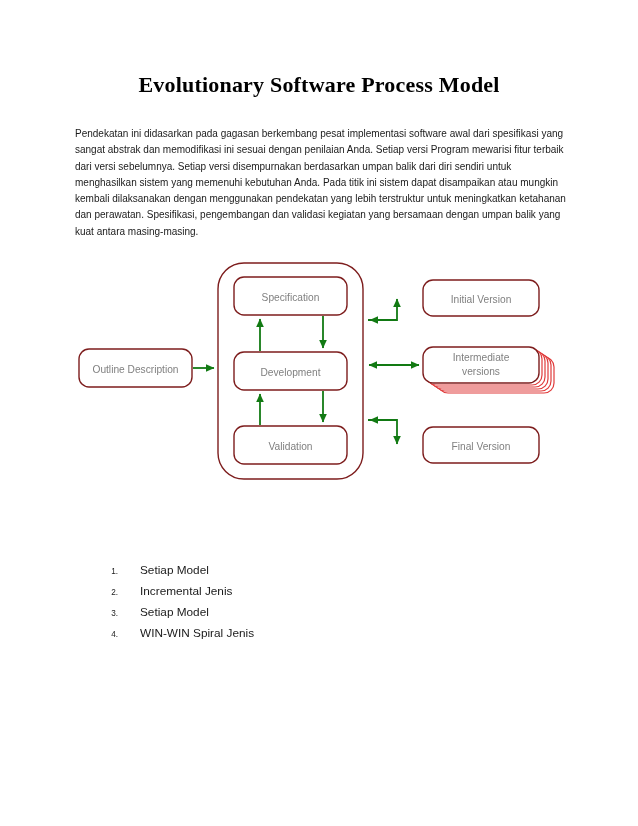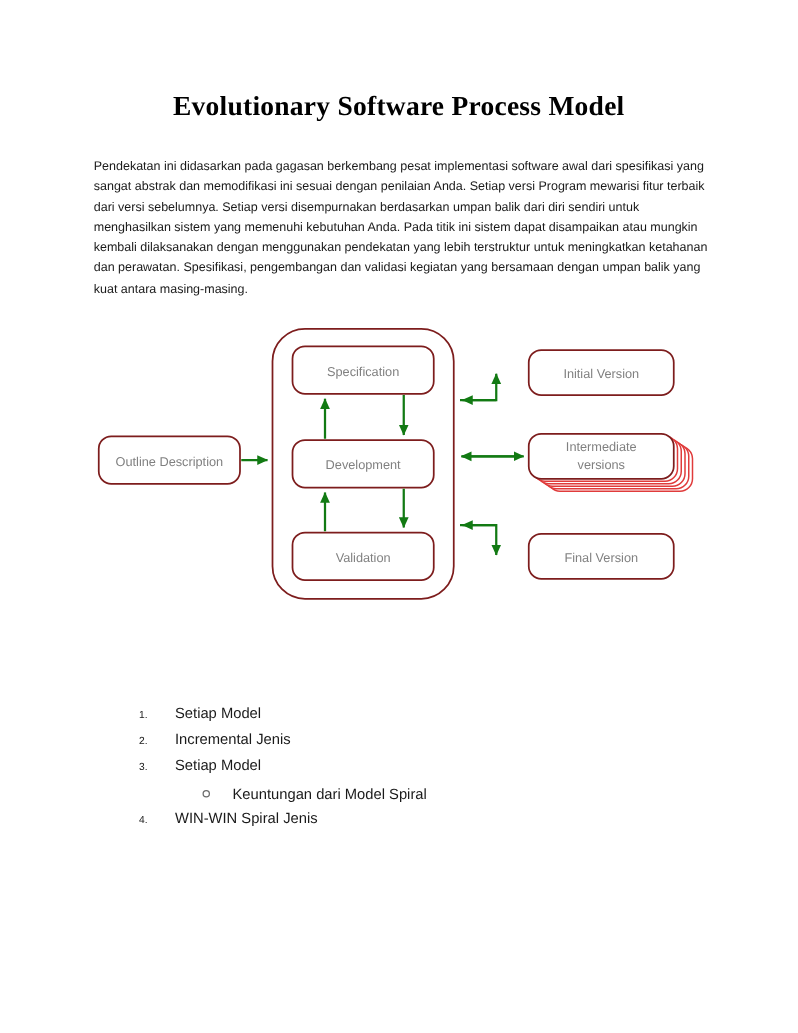--- a/index.html
+++ b/index.html
@@ -211,23 +211,19 @@
       <span class="li-text">Setiap Model</span>
     </div>
     <div class="li-row">
       <span class="li-num">2.</span>
       <span class="li-text">Incremental Jenis</span>
     </div>
     <div class="li-row">
       <span class="li-num">3.</span>
       <span class="li-text">Setiap Model</span>
     </div>
-    <div class="li-row sub">
-      <span class="li-bullet"><span class="hollow"></span></span>
-      <span class="li-text">Keuntungan  dari Model Spiral</span>
-    </div>
     <div class="li-row">
       <span class="li-num">4.</span>
       <span class="li-text">WIN-WIN Spiral Jenis</span>
     </div>
   </div>
 
 </div>
 
 </body></html>

